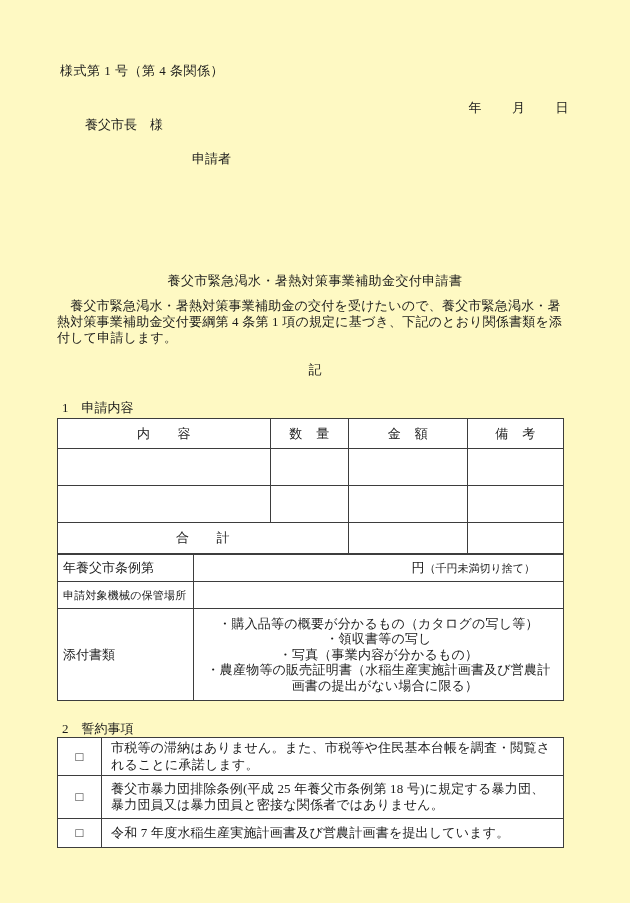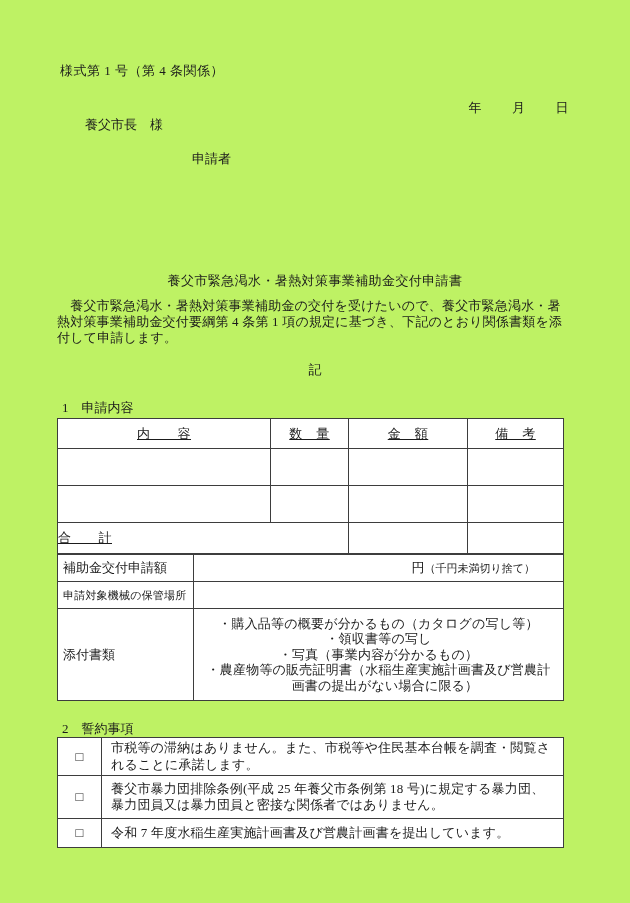--- a/index.html
+++ b/index.html
@@ -4,21 +4,21 @@
 <style>
   * { margin: 0; padding: 0; box-sizing: border-box; }
   html, body { background: #ffffff; }
   body {
     width: 630px; height: 903px;
     font-family: "Liberation Serif", "DejaVu Serif", serif;
     color: #1b1b1b;
     position: relative;
     font-size: 13px;
   }
-  .page { position: absolute; inset: 0; background: #bef264; }
+  .page { position: absolute; inset: 0; background: #fef9c3; }
 
   .form-number { position: absolute; left: 60px; top: 62px; letter-spacing: .5px; }
   .date-line { position: absolute; right: 60px; top: 99px; letter-spacing: 1.5px; }
   .addressee { position: absolute; left: 85px; top: 116px; }
 
   .applicant { position: absolute; left: 192px; top: 150px; display: flex; gap: 9px; }
   .applicant-label { width: 58px; }
   .applicant-fields { display: flex; flex-direction: column; }
   .applicant-fields .field { line-height: 27.5px; height: 27.5px; }
   .applicant-fields .field.paren { margin-left: -6px; }
@@ -30,24 +30,24 @@
 
   .record-mark { position: absolute; left: 0; top: 361px; width: 630px; text-align: center; }
 
   .section-heading { position: absolute; left: 62px; }
   .section1-heading { top: 399px; }
   .section2-heading { top: 720px; }
 
   table { border-collapse: collapse; table-layout: fixed; position: absolute; left: 57px; background: #fff; }
   td { border: 1px solid #3d3d3d; vertical-align: middle; font-size: 13px; overflow: hidden; }
 
-  .application-table { top: 418px; width: 506px; text-decoration: underline; }
+  .application-table { top: 418px; width: 506px; }
   .application-table td.hdr { text-align: center; height: 30px; letter-spacing: .5px; }
   .application-table tr.blank td { height: 37px; }
-  .application-table td.total-cell { height: 31px; text-align: left; letter-spacing: .5px; }
+  .application-table td.total-cell { height: 31px; text-align: center; letter-spacing: .5px; }
 
   .detail-table { top: 554px; width: 506px; }
   .detail-table td { padding: 2px 5px; }
   .detail-table td.lbl { padding-left: 5px; }
   .row-request td { height: 27px; }
   .row-storage td { height: 27px; }
   .row-storage .lbl { font-size: 11px; letter-spacing: .2px; }
   .row-attach td { height: 92px; }
   .request-value { text-align: right; padding-right: 28px !important; }
   .request-value .note { font-size: 11px; }
@@ -120,21 +120,21 @@
   </tbody>
     </table>
 
   <table class="detail-table">
     <colgroup>
         <col style="width:136px">
         <col style="width:370px">
       </colgroup>
     <tbody>
         <tr class="row-request">
-      <td class="lbl">補助金交付申請額</td>
+      <td class="lbl">年養父市条例第</td>
       <td class="request-value"><span>円</span><span class="note">（千円未満切り捨て）</span></td>
     </tr>
     <tr class="row-storage">
       <td class="lbl">申請対象機械の保管場所</td>
       <td></td>
     </tr>
     <tr class="row-attach">
       <td class="lbl">添付書類</td>
       <td>
         <div class="attach-list">

